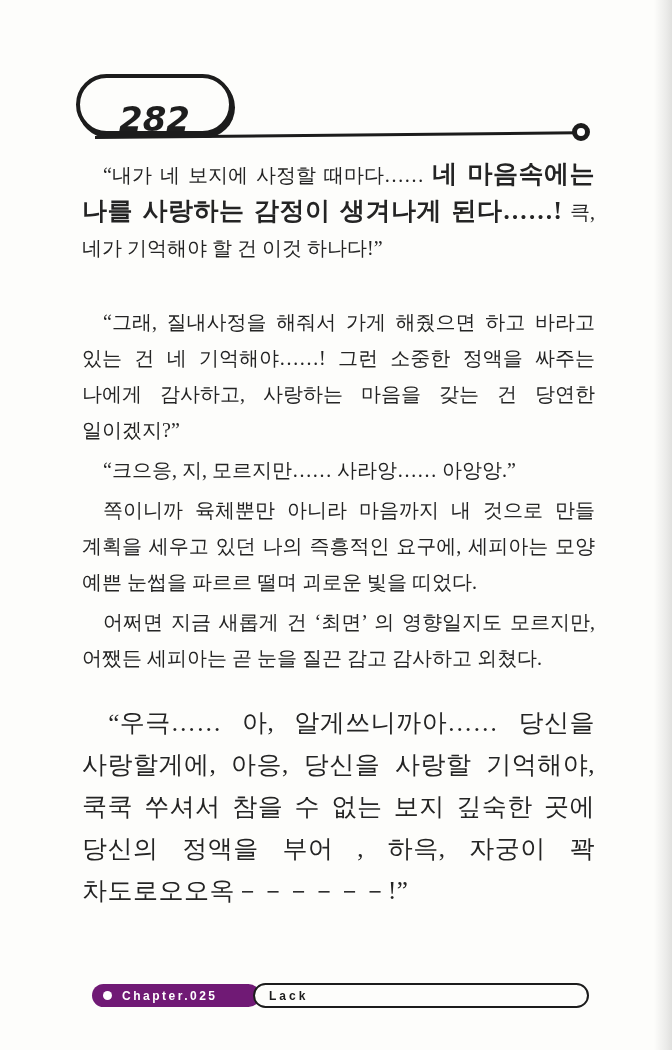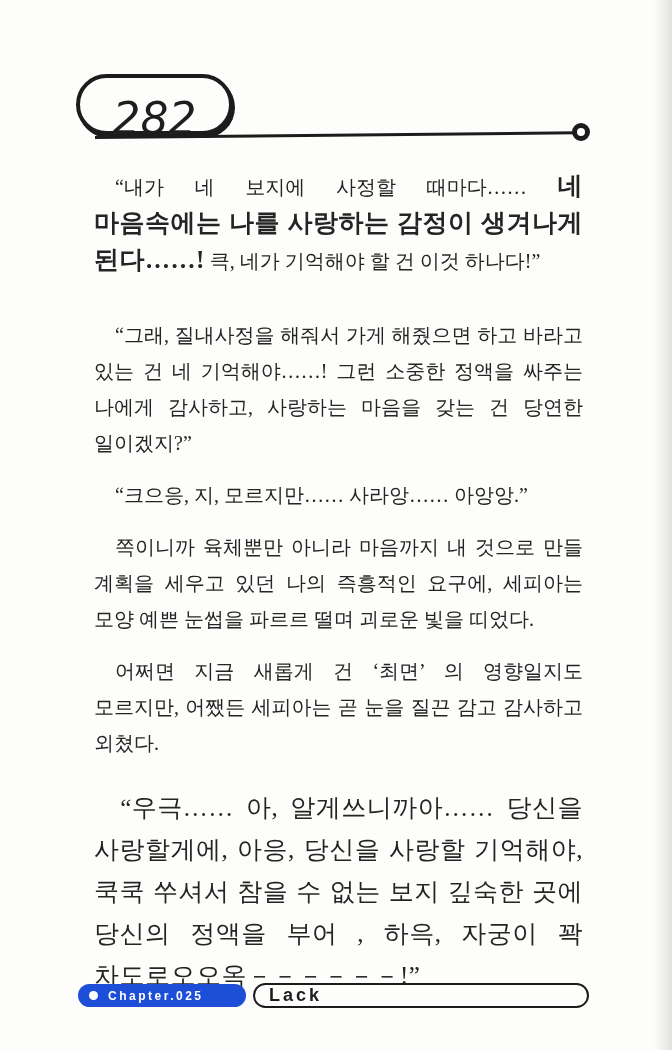--- a/index.html
+++ b/index.html
@@ -37,36 +37,36 @@
     background:#fdfdfb;
     border:4px solid #1c1c1c;
     border-radius:33px;
     box-shadow:2px 3px 0 0 #1c1c1c;
     box-sizing:border-box;
     display:flex; align-items:center; justify-content:center;
     z-index:3;
   }
   .page-number {
     font-family:"DejaVu Sans","Liberation Sans",sans-serif;
-    font-weight:normal; font-style:italic;
-    font-size:44px; line-height:1;
+    font-weight:bold; font-style:italic;
+    font-size:34px; line-height:1;
     letter-spacing:0px;
     color:#1e1e1e;
     padding-bottom:3px;
     margin-top:32px;
   }
 
   
   .text-column {
     position:absolute; left:78px; top:152px;
     width:521px;
     z-index:2;
   }
   .para {
-    margin:16px;
+    margin:4px;
     font-size:20px;
     line-height:36px;
     text-align:justify;
     text-indent:1.05em;
     word-break:keep-all;
     overflow-wrap:break-word;
   }
   .emph {
     font-weight:700;
     font-size:25px;
@@ -76,23 +76,23 @@
     font-size:25px;
     line-height:42px;
     letter-spacing:0.5px;
   }
   .gap-1 { margin-top:34px; }
   .gap-2 { margin-top:38px; }
   .gap-3 { margin-top:26px; }
 
   
   .chapter-badge {
-    position:absolute; left:78px; top:984px;
+    position:absolute; left:92px; top:984px;
     width:168px; height:23px;
-    background:#1d4ed8;
+    background:#701a75;
     border-radius:12px;
     display:flex; align-items:center;
     box-sizing:border-box;
     padding-left:11px;
     color:#ffffff;
     font-family:"Liberation Sans","DejaVu Sans",sans-serif;
     font-weight:bold; font-size:12px;
     letter-spacing:2.5px;
     z-index:3;
   }
@@ -107,21 +107,21 @@
     position:absolute; left:253px; top:983px;
     width:336px; height:25px;
     background:#fdfdfb;
     border:2.5px solid #1c1c1c;
     border-radius:13px;
     display:flex; align-items:center;
     box-sizing:border-box;
     padding-left:14px;
     color:#1c1c1c;
     font-family:"Liberation Sans","DejaVu Sans",sans-serif;
-    font-weight:bold; font-size:18px;
+    font-weight:bold; font-size:12px;
     letter-spacing:3px;
     z-index:3;
   }
 
   
   .scan-edge {
     position:absolute; right:0; top:0;
     width:18px; height:100%;
     background:linear-gradient(to right, rgba(120,120,120,0) 0%, rgba(120,120,120,0.14) 70%, rgba(120,120,120,0.22) 100%);
     z-index:4;

